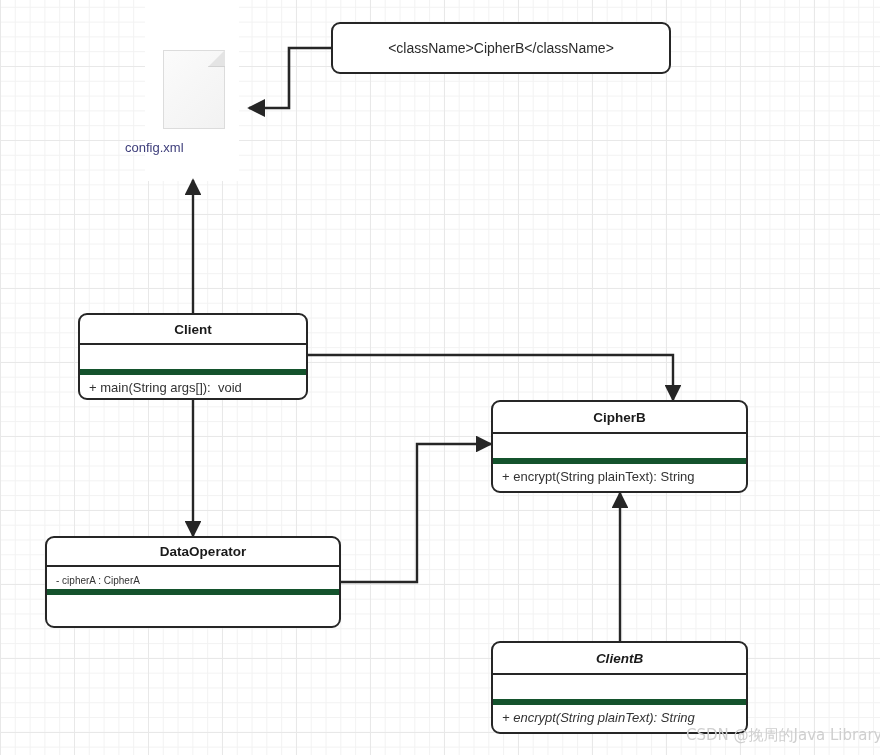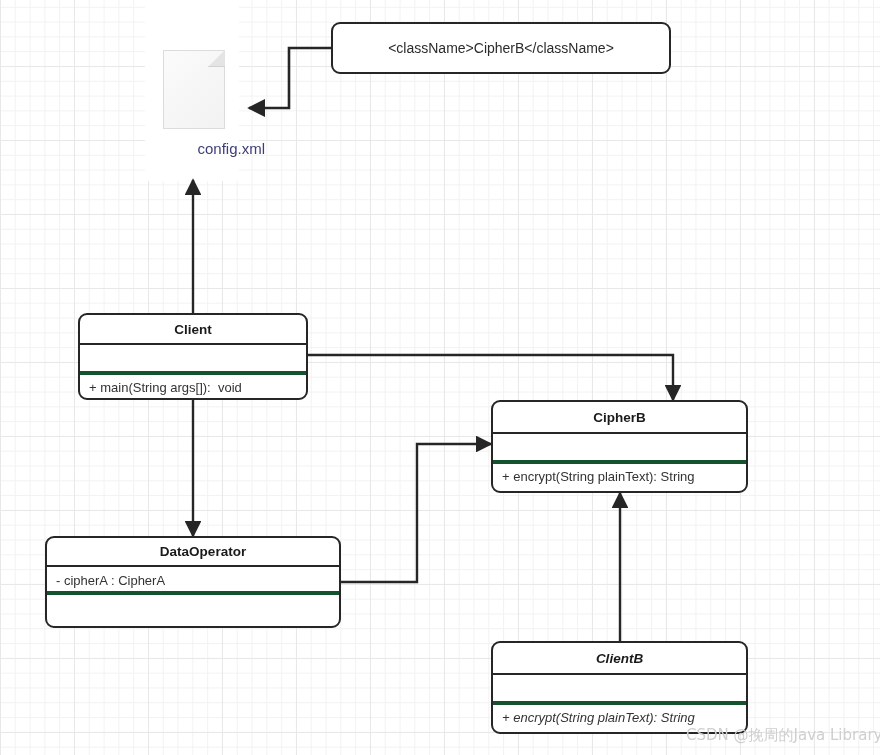--- a/index.html
+++ b/index.html
@@ -46,22 +46,22 @@
     font-size: 13.5px;
     color: #1a1a1a;
     border-bottom: 2px solid #262626;
     display: flex;
     align-items: center;
     justify-content: center;
   }
   .uml-attrs {
     box-sizing: border-box;
     width: 100%;
-    border-bottom: 4px solid #14532d;
-    font-size: 13px;
+    border-bottom: 6px solid #14532d;
+    font-size: 10px;
     color: #333333;
     padding: 4px 9px 0 9px;
     line-height: 19px;
   }
   .uml-ops {
     box-sizing: border-box;
     width: 100%;
     font-size: 13px;
     color: #333333;
     padding: 3px 9px 0 9px;
@@ -100,22 +100,22 @@
     height: 17px;
     background: #e4e4e4;
     border-left: 1px solid #d2d2d2;
     border-bottom: 1px solid #d2d2d2;
     box-sizing: border-box;
     clip-path: polygon(100% 0, 100% 100%, 0 100%);
   }
   .file-label {
     position: absolute;
     width: 140px;
-    text-align: right;
-    font-size: 15px;
+    text-align: left;
+    font-size: 13px;
     color: #3d3d7a;
   }
 
   
   #links {
     position: absolute;
     left: 0;
     top: 0;
     width: 880px;
     height: 755px;

